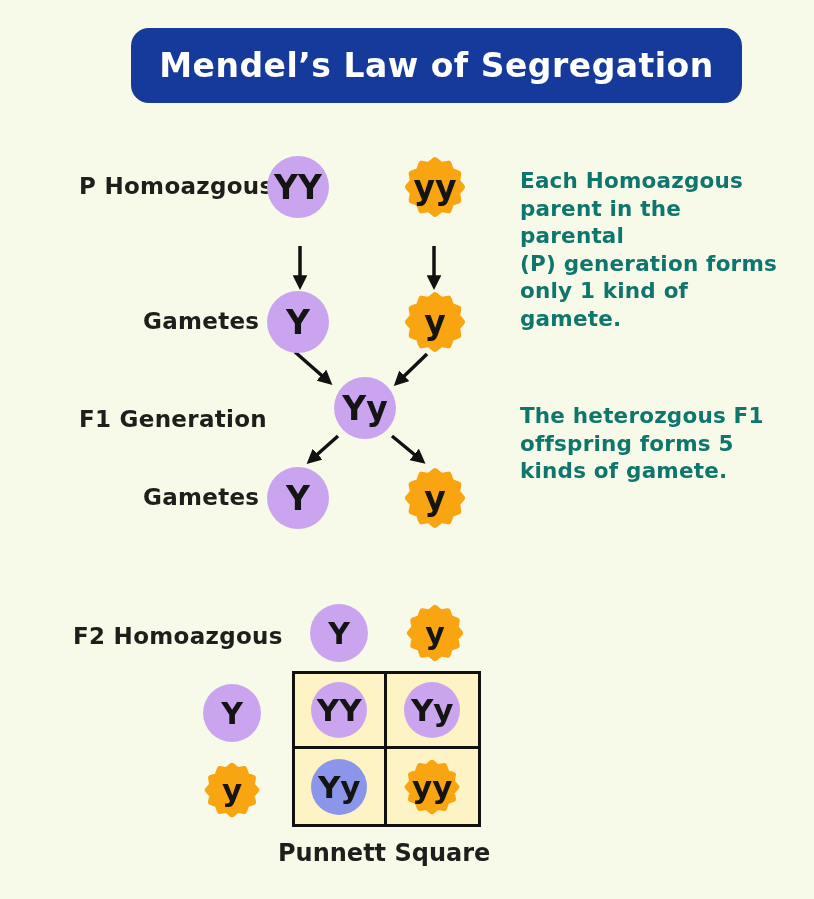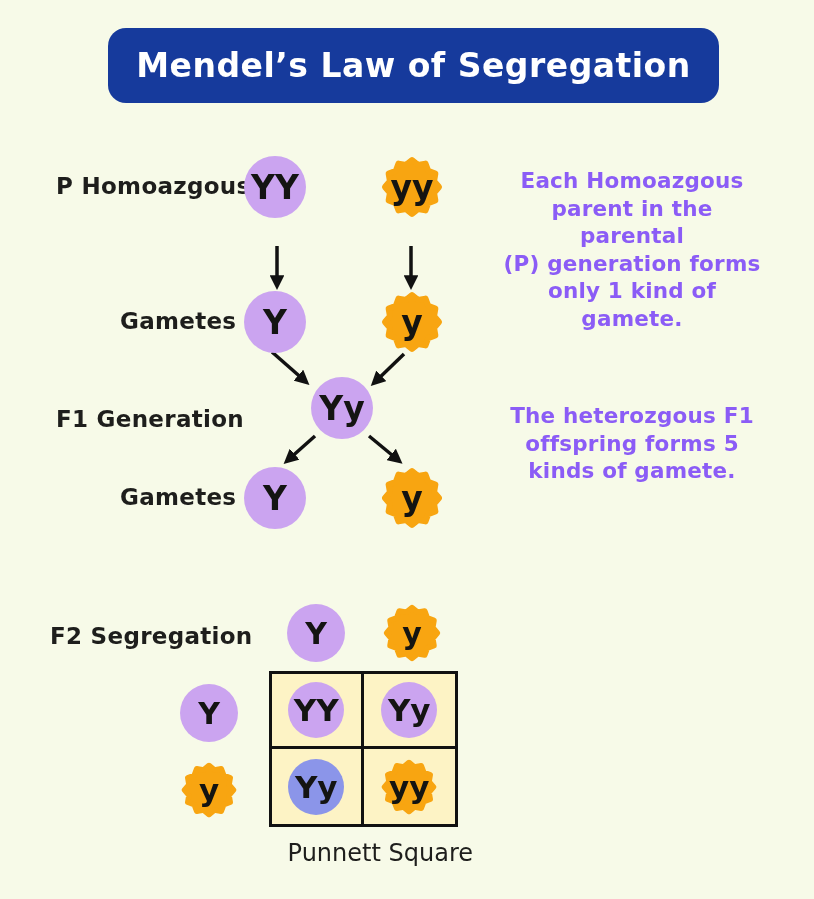--- a/index.html
+++ b/index.html
@@ -1,21 +1,21 @@
 <!DOCTYPE html>
 <html><head>
 <meta charset="utf-8">
 <style>
   html,body{margin:0;padding:0;}
   body{
     width:814px;height:899px;background:#f7fae8;overflow:hidden;
     font-family:"DejaVu Sans","Liberation Sans",sans-serif;
     -webkit-font-smoothing:antialiased;
   }
-  .canvas{position:relative;width:692px;height:899px;}
+  .canvas{position:relative;width:692px;height:899px;margin-left:23px;}
   .abs{position:absolute;}
 
   
   .banner{
     left:108px;top:28px;width:611px;height:75px;background:#163a9c;
     border-radius:18px;display:flex;align-items:center;justify-content:center;
   }
   .banner .title{
     color:#ffffff;font-size:33px;font-weight:700;letter-spacing:.5px;white-space:nowrap;
   }
@@ -42,41 +42,41 @@
   .b-lg{width:66px;height:66px;}
   .b-md{width:62px;height:62px;}
   .b-sm{width:60px;height:60px;}
   .b-lg .blabel{font-size:33px;}
   .b-md .blabel{font-size:30px;}
   .b-sm .blabel{font-size:31px;}
   .burst polygon{fill:#f8a511;stroke:#f8a511;stroke-width:8;stroke-linejoin:round;}
 
   
   .note{
-    color:#8b5cf6;font-size:21.5px;font-weight:700;line-height:27.5px;
-    text-align:center;white-space:pre-line;letter-spacing:.2px;
+    color:#0f766e;font-size:21.5px;font-weight:700;line-height:27.5px;
+    text-align:left;white-space:pre-line;letter-spacing:.2px;
   }
 
   
   .punnett{
     left:269px;top:671px;width:189px;height:156px;
     border:3px solid #111;box-sizing:border-box;
     display:grid;grid-template-columns:1fr 1fr;grid-template-rows:1fr 1fr;
     background:#fdf3c5;
   }
   .pcell{
     display:flex;align-items:center;justify-content:center;box-sizing:border-box;
     background:#fdf3c5;
   }
   .pcell.br{border-right:3px solid #111;}
   .pcell.bb{border-bottom:3px solid #111;}
 
   .caption{
-    left:255px;top:839px;width:218px;text-align:right;
-    color:#1e1e1c;font-size:24px;font-weight:400;white-space:nowrap;
+    left:255px;top:839px;width:218px;text-align:left;
+    color:#1e1e1c;font-size:24px;font-weight:700;white-space:nowrap;
   }
 
   .arrows{left:0;top:0;width:814px;height:899px;pointer-events:none;}
   .arrows line{stroke:#111;stroke-width:3.5;}
 </style>
 </head>
 <body>
 
 <div class="canvas">
 
@@ -136,21 +136,21 @@
   <div class="abs circle violet c-lg" style="left:244px;top:467px;">
     <span>Y</span>
   </div>
   <div class="abs burst b-lg" style="left:379px;top:465px;">
     <svg class="burst-shape" viewBox="-44 -44 88 88">
         <polygon points="0.00,-36.00 7.89,-29.46 18.00,-31.18 21.57,-21.57 31.18,-18.00 29.46,-7.89 36.00,0.00 29.46,7.89 31.18,18.00 21.57,21.57 18.00,31.18 7.89,29.46 0.00,36.00 -7.89,29.46 -18.00,31.18 -21.57,21.57 -31.18,18.00 -29.46,7.89 -36.00,0.00 -29.46,-7.89 -31.18,-18.00 -21.57,-21.57 -18.00,-31.18 -7.89,-29.46"></polygon>
       </svg>
     <span class="blabel">y</span>
   </div>
 
-  <div class="abs rowlabel" style="left:50px;top:623px;">F2 Segregation</div>
+  <div class="abs rowlabel" style="left:50px;top:623px;">F2 Homoazgous</div>
 
   <div class="abs circle violet c-md" style="left:287px;top:604px;">
     <span>Y</span>
   </div>
   <div class="abs burst b-md" style="left:381px;top:602px;">
     <svg class="burst-shape" viewBox="-44 -44 88 88">
         <polygon points="0.00,-36.00 7.89,-29.46 18.00,-31.18 21.57,-21.57 31.18,-18.00 29.46,-7.89 36.00,0.00 29.46,7.89 31.18,18.00 21.57,21.57 18.00,31.18 7.89,29.46 0.00,36.00 -7.89,29.46 -18.00,31.18 -21.57,21.57 -31.18,18.00 -29.46,7.89 -36.00,0.00 -29.46,-7.89 -31.18,-18.00 -21.57,-21.57 -18.00,-31.18 -7.89,-29.46"></polygon>
       </svg>
     <span class="blabel">y</span>
   </div>

